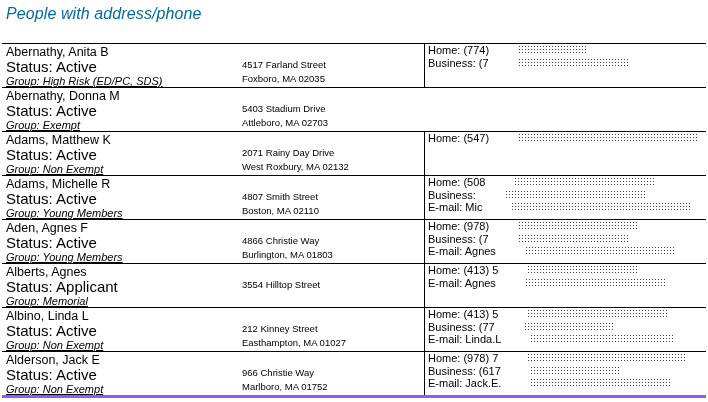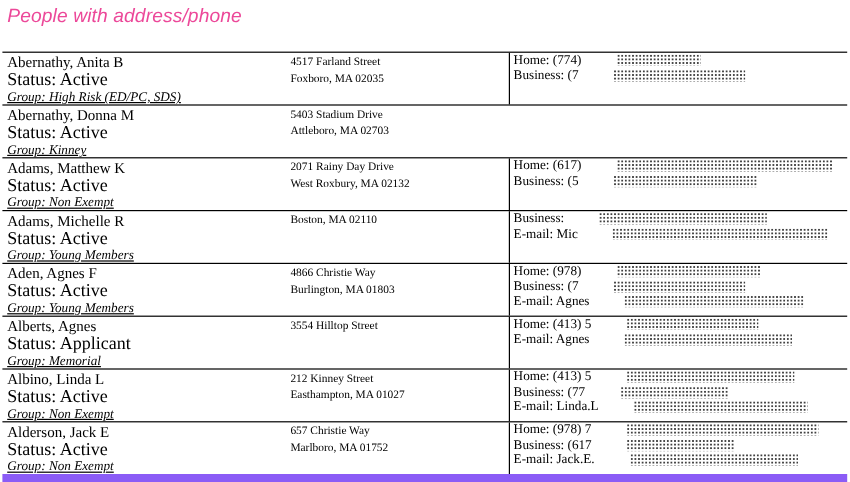--- a/index.html
+++ b/index.html
@@ -2,34 +2,34 @@
 <html><head>
   <meta charset="utf-8">
   <style>
     html, body { margin: 0; padding: 0; background: #ffffff; }
     body {
       width: 708px; height: 402px; overflow: hidden; position: relative;
       font-family: "Liberation Sans", sans-serif; color: #000;
     }
     .title {
       position: absolute; left: 6px; top: 5px;
-      font-size: 16px; font-style: italic; color: #ec4899;
+      font-size: 16px; font-style: italic; color: #0369a1;
       letter-spacing: 0.1px;
     }
-    .list { position: absolute; left: 2px; top: 43px; width: 704px; font-family: Liberation Serif, serif; }
+    .list { position: absolute; left: 2px; top: 43px; width: 704px; }
     .row {
       position: relative; height: 43px;
       border-top: 1px solid #000;
     }
-    .row:last-child { border-bottom: 7px solid #8b5cf6; }
+    .row:last-child { border-bottom: 3px solid #8b5cf6; }
     .col-name { position: absolute; left: 4px; top: 1px; width: 230px; }
     .name { font-size: 12.5px; line-height: 15px; white-space: nowrap; }
     .status { font-size: 15px; line-height: 14px; white-space: nowrap; }
     .group { font-size: 11px; line-height: 14px; font-style: italic; text-decoration: underline; white-space: nowrap; }
-    .col-addr { position: absolute; left: 240px; top: 1px; width: 180px; }
+    .col-addr { position: absolute; left: 240px; top: 14px; width: 180px; }
     .addr { font-size: 9.5px; line-height: 14px; white-space: nowrap; }
     .col-contact {
       position: absolute; left: 422px; top: 0px; width: 282px; height: 43px;
       border-left: 1px solid #000;
     }
     .contact { font-size: 11px; line-height: 12px; padding-left: 3px; white-space: nowrap; position: relative; }
     .contact-line { height: 12.5px; display: flex; align-items: center; gap: 28px; }
     .redact {
       display: inline-block; height: 10px; margin-left: 1px;
       background-image: radial-gradient(circle, #000 0.6px, transparent 0.8px);
@@ -62,61 +62,62 @@
             <span>Business: (7</span>
             <span class="redact" style="width: 110px;"></span>
           </div>
         </div>
     </div>
   </div>
     <div class="row">
     <div class="col-name">
       <div class="name">Abernathy, Donna M</div>
       <div class="status">Status: Active</div>
-      <div class="group">Group: Kinney</div>
+      <div class="group">Group: Exempt</div>
     </div>
     <div class="col-addr">
       <div class="addr">5403 Stadium Drive</div>
       <div class="addr">Attleboro, MA 02703</div>
     </div>
   </div>
     <div class="row">
     <div class="col-name">
       <div class="name">Adams, Matthew K</div>
       <div class="status">Status: Active</div>
       <div class="group">Group: Non Exempt</div>
     </div>
     <div class="col-addr">
       <div class="addr">2071 Rainy Day Drive</div>
       <div class="addr">West Roxbury, MA 02132</div>
     </div>
     <div class="col-contact">
       <div class="contact">
           <div class="contact-line">
-            <span>Home: (617)</span>
+            <span>Home: (547)</span>
             <span class="redact" style="width: 180px;"></span>
           </div>
-          <div class="contact-line">
-            <span>Business: (5</span>
-            <span class="redact" style="width: 120px;"></span>
-          </div>
         </div>
     </div>
   </div>
     <div class="row">
     <div class="col-name">
       <div class="name">Adams, Michelle R</div>
       <div class="status">Status: Active</div>
       <div class="group">Group: Young Members</div>
     </div>
     <div class="col-addr">
+      <div class="addr">4807 Smith Street</div>
       <div class="addr">Boston, MA 02110</div>
     </div>
     <div class="col-contact">
       <div class="contact">
+          <div class="contact-line">
+            <span>Home: (508</span>
+            <span class="redact" style="width: 140px;"></span>
+          </div>
           <div class="contact-line">
             <span>Business:</span>
             <span class="redact" style="width: 140px;"></span>
           </div>
           <div class="contact-line">
             <span>E-mail: Mic</span>
             <span class="redact" style="width: 180px;"></span>
           </div>
         </div>
     </div>
@@ -197,21 +198,21 @@
         </div>
     </div>
   </div>
     <div class="row">
     <div class="col-name">
       <div class="name">Alderson, Jack E</div>
       <div class="status">Status: Active</div>
       <div class="group">Group: Non Exempt</div>
     </div>
     <div class="col-addr">
-      <div class="addr">657 Christie Way</div>
+      <div class="addr">966 Christie Way</div>
       <div class="addr">Marlboro, MA 01752</div>
     </div>
     <div class="col-contact">
       <div class="contact">
           <div class="contact-line">
             <span>Home: (978) 7</span>
             <span class="redact" style="width: 160px;"></span>
           </div>
           <div class="contact-line">
             <span>Business: (617</span>

